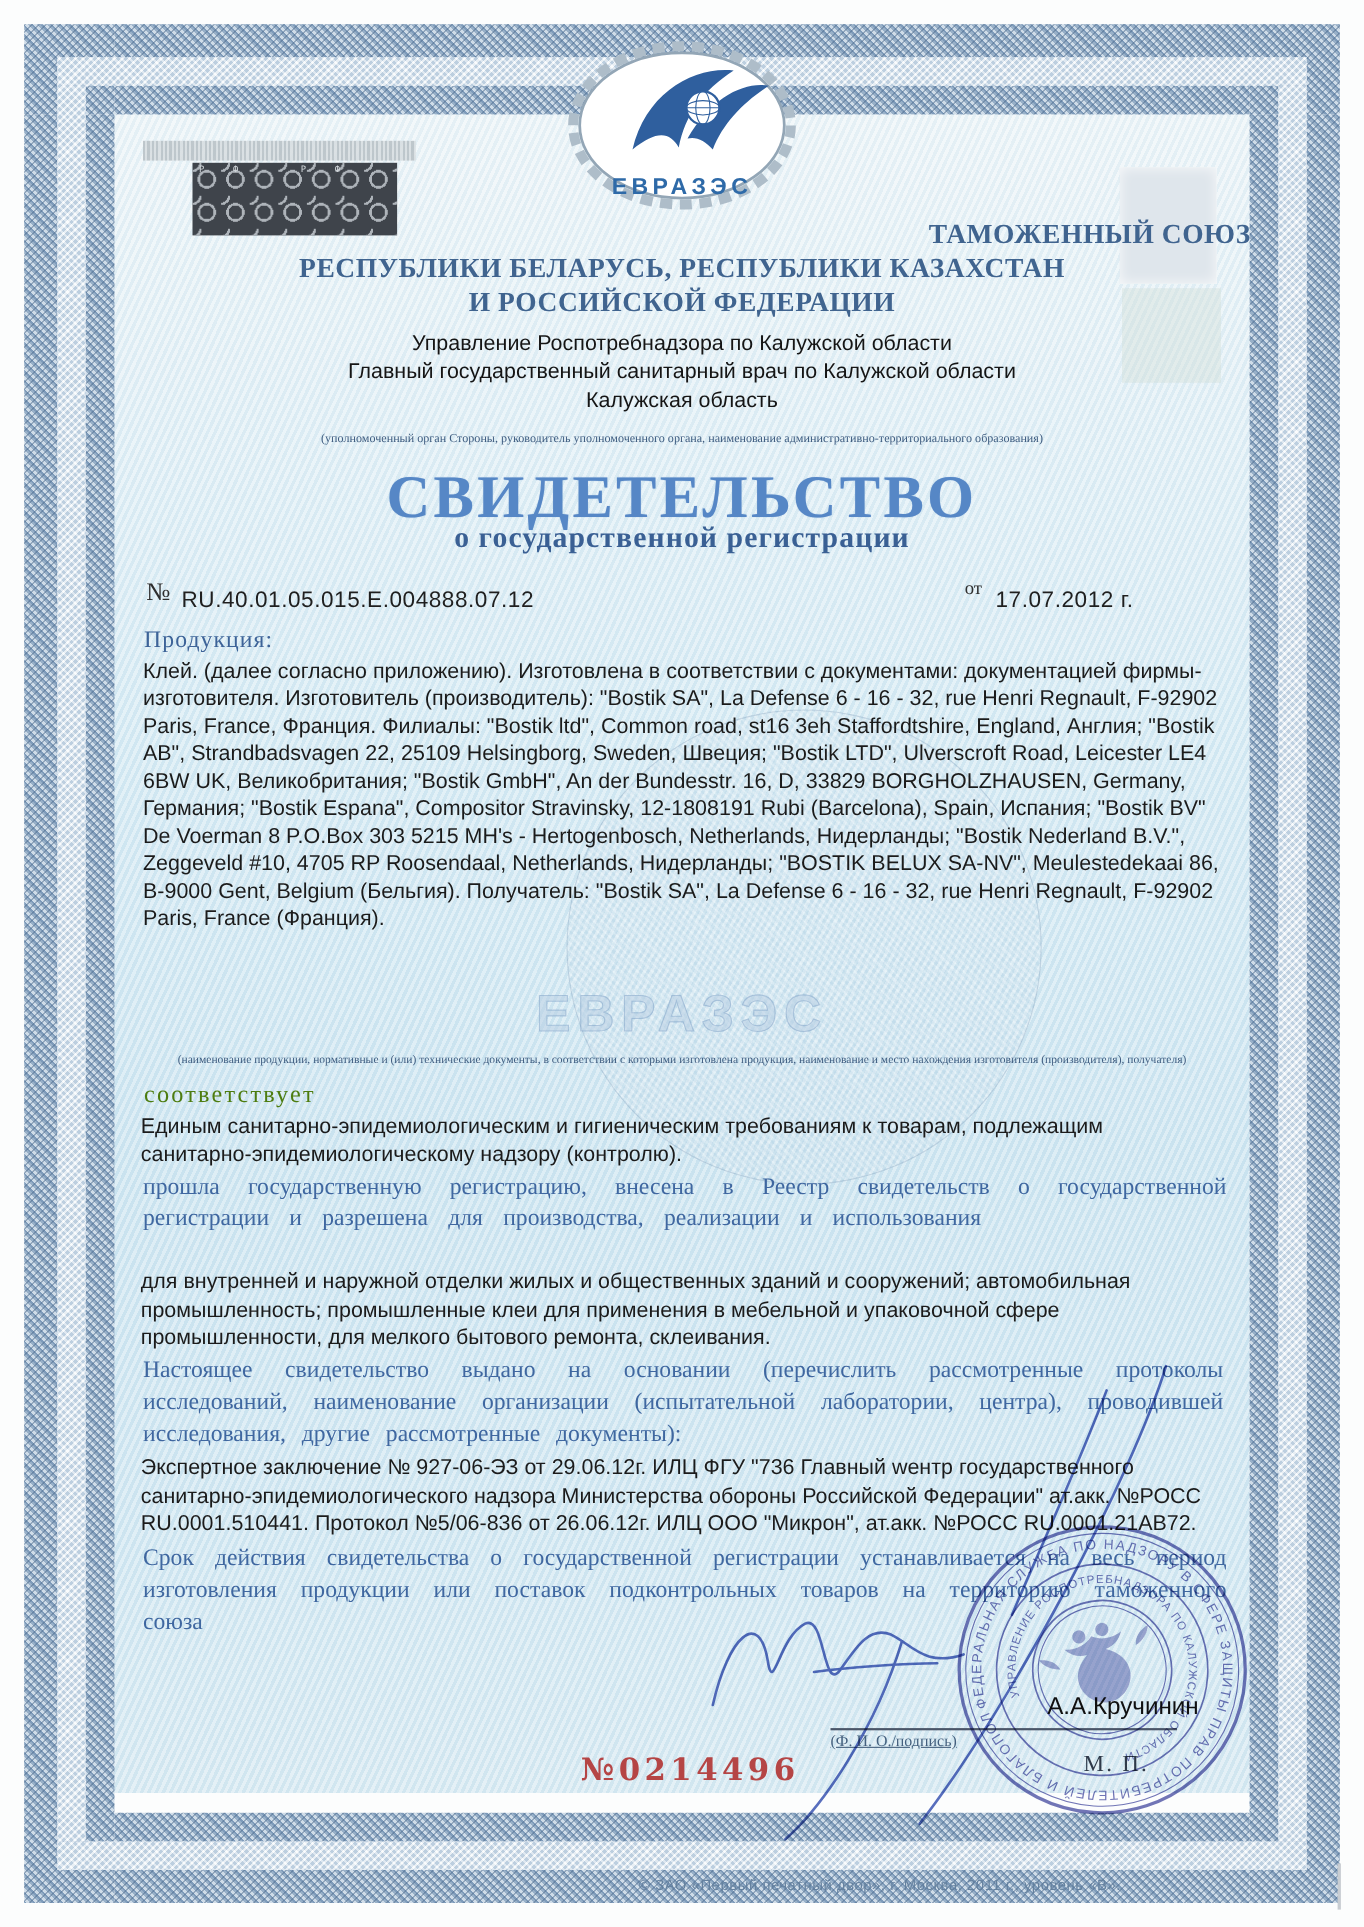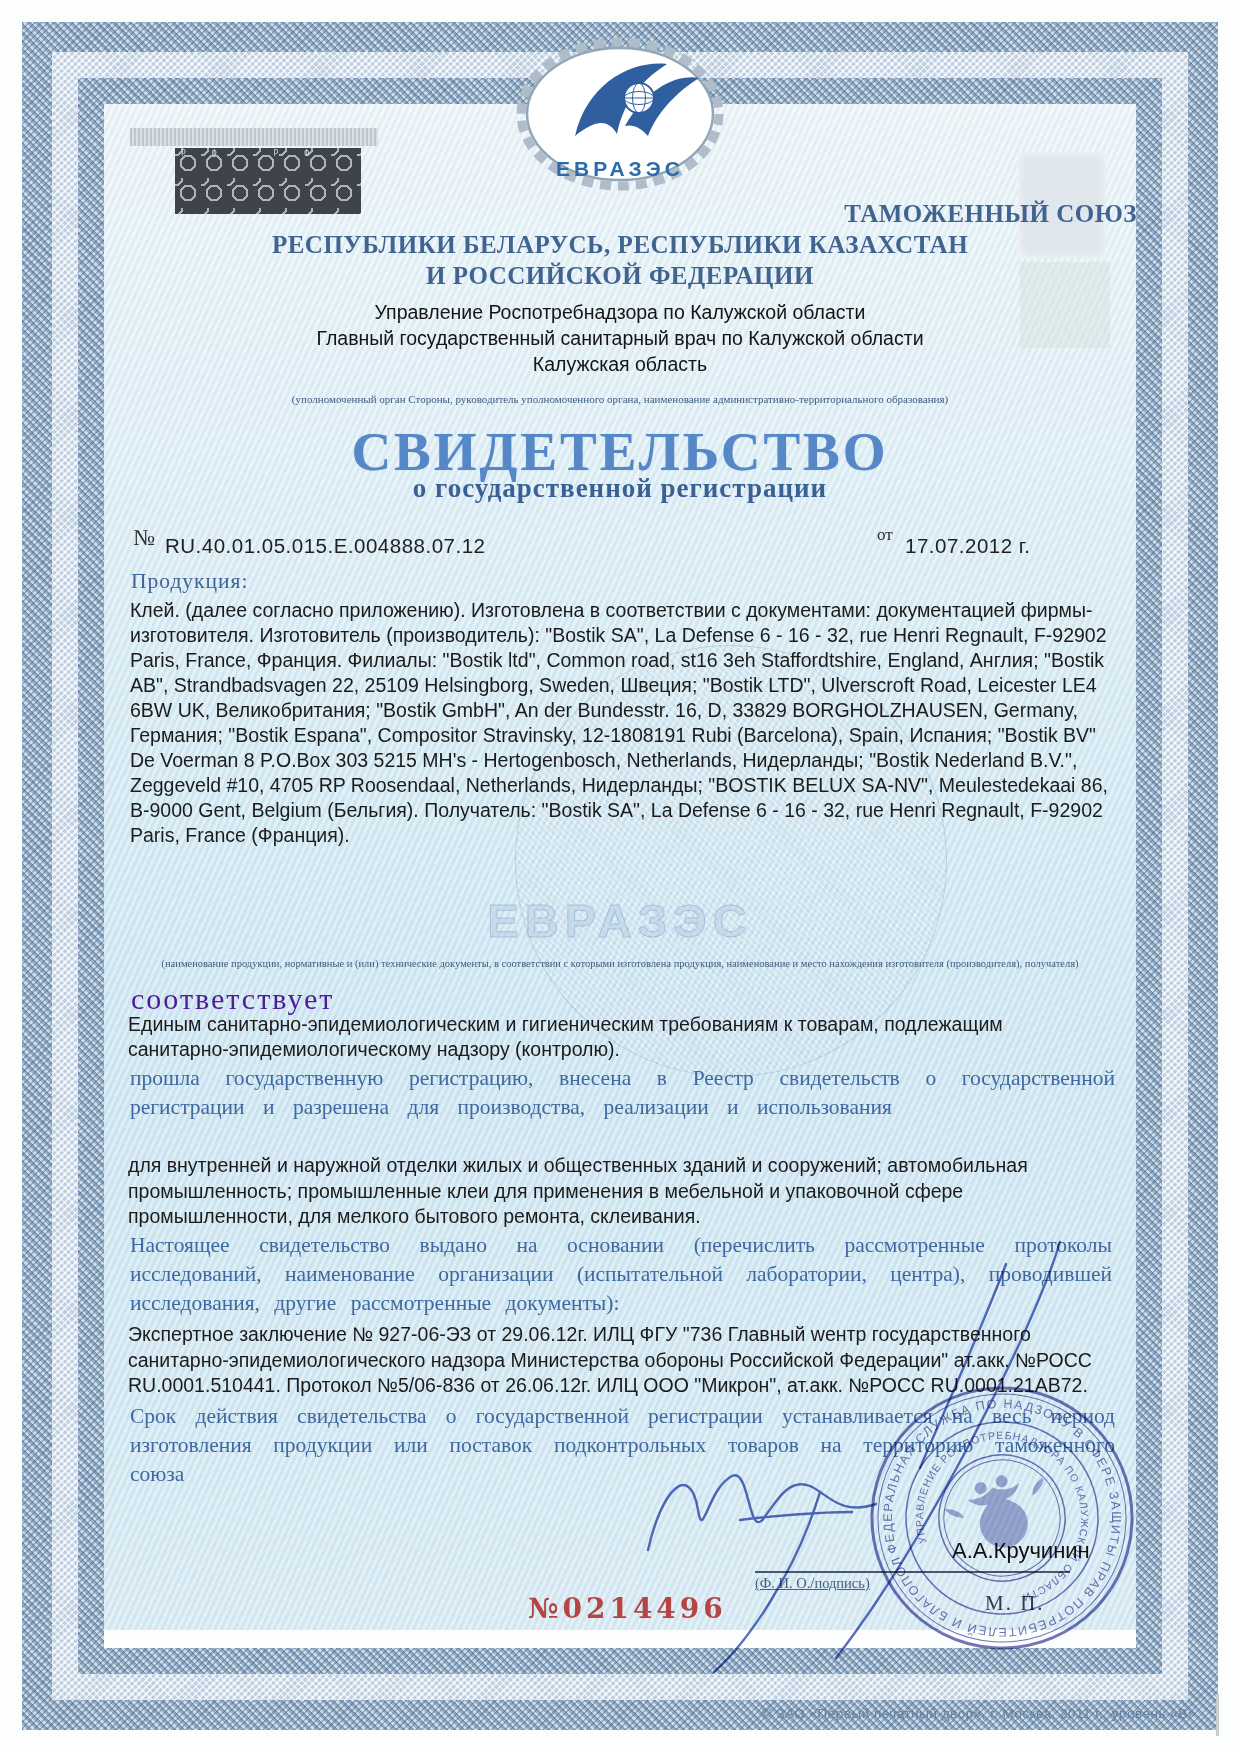--- a/index.html
+++ b/index.html
@@ -50,21 +50,21 @@
      background-size:26px 30px;}
   .sec-marks{position:absolute;top:1px;left:6px;right:2px;font-family:"DejaVu Sans Mono",monospace;
      font-size:8px;color:#d3d8dc;letter-spacing:26px;white-space:nowrap;overflow:hidden;}
   .patch1{background:#dfe6ec;box-shadow:inset 0 0 12px rgba(255,255,255,.8);}
   .patch2{background:rgba(208,222,214,.38);}
 
   .num-label{font-size:23px;color:#2e2e2e;}
   .num-value{font-family:"Liberation Sans",sans-serif;font-size:20.5px;color:#1f1f1f;letter-spacing:.5px;}
   .date-label{font-size:17px;color:#2e2e2e;}
   .prod-label{font-size:21.5px;color:#3d6398;letter-spacing:1px;}
-  .sootv{font-size:30px;color:#4c1d95;letter-spacing:2px;}
+  .sootv{font-size:22px;color:#4d7c0f;letter-spacing:2px;}
 
   .serial{font-family:"DejaVu Serif",serif;font-size:28px;font-weight:bold;color:#b54545;letter-spacing:4px;}
   .signer{font-family:"Liberation Sans",sans-serif;font-size:22px;color:#101010;}
   .fio-cap{font-size:14.5px;color:#44607e;}
   .mp{font-size:21px;color:#2f3a4a;letter-spacing:2px;}
   .sig-line{background:#4a5568;height:1.5px;}
 
   .footer{font-family:"Liberation Sans",sans-serif;font-size:13.5px;color:#64819f;letter-spacing:.5px;}
   .footer-tick{background:#c8cdd2;width:3px;height:42px;}
 
@@ -182,16 +182,16 @@
       <g fill="#5358a8" stroke="none" opacity="0.6">
         <path d="M140,108 c-7,6-18,8-27,4 c4,7 11,11 18,11 c-9,6-15,13-15,23 c0,13 11,24 24,24 c13,0 24,-11 24,-24 c0,-10 -6,-17 -15,-23 c7,0 14,-4 18,-11 c-9,4 -20,2 -27,-4 z"></path>
         <circle cx="129" cy="105" r="6"></circle>
         <circle cx="151" cy="105" r="6"></circle>
         <path d="M104,128 c-8,-2 -14,-8 -16,-14 c8,2 14,6 16,14 z"></path>
         <path d="M176,128 c8,-2 14,-8 16,-14 c-8,2 -14,6 -16,14 z"></path>
       </g>
     </g>
   </svg>
 
-  <div class="abs footer" style="right:40px;top:1706px;width:800px;text-align:right;padding-left:18px;">© ЗАО «Первый печатный двор», г. Москва, 2011 г., уровень «В».</div>
+  <div class="abs footer" style="right:40px;top:1706px;width:800px;text-align:center;padding-left:18px;">© ЗАО «Первый печатный двор», г. Москва, 2011 г., уровень «В».</div>
   <div class="abs footer-tick" style="left:1216px;top:1694px;"></div>
 
 </div>
 
 </body></html>

